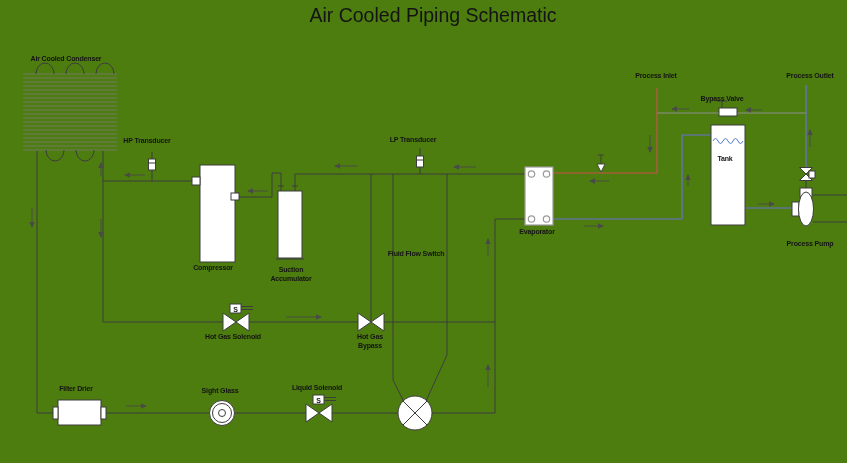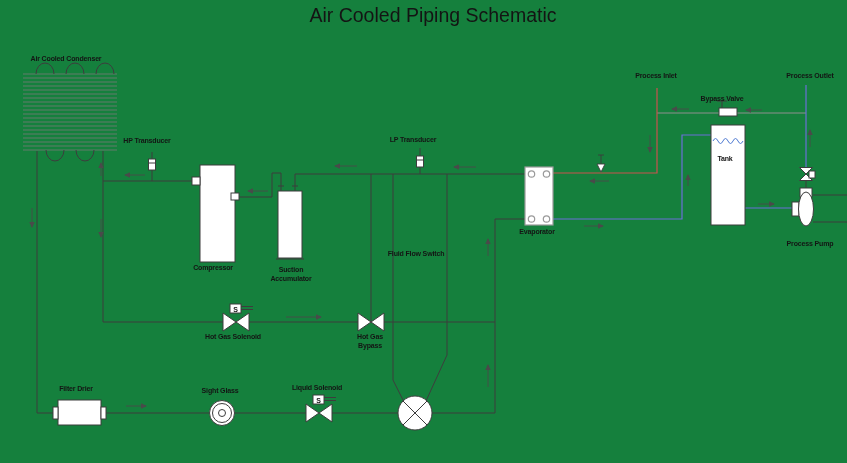--- a/index.html
+++ b/index.html
@@ -1,16 +1,16 @@
 <!DOCTYPE html>
 <html><head>
 <meta charset="utf-8">
 <style>
   html,body{margin:0;padding:0;background:#ffffff;}
-  .stage{position:relative;width:847px;height:463px;background:#15803d;overflow:hidden;}
+  .stage{position:relative;width:847px;height:463px;background:#4d7c0f;overflow:hidden;}
   svg{display:block;}
   .lbl{font:bold 7px "Liberation Sans",sans-serif;fill:#141414;letter-spacing:-0.15px;}
   .title{font:19.5px "Liberation Sans",sans-serif;fill:#141414;}
 </style>
 </head>
 <body>
 
 <div class="stage">
 <svg width="847" height="463" viewBox="0 0 847 463" xmlns="http://www.w3.org/2000/svg">
   <defs>

